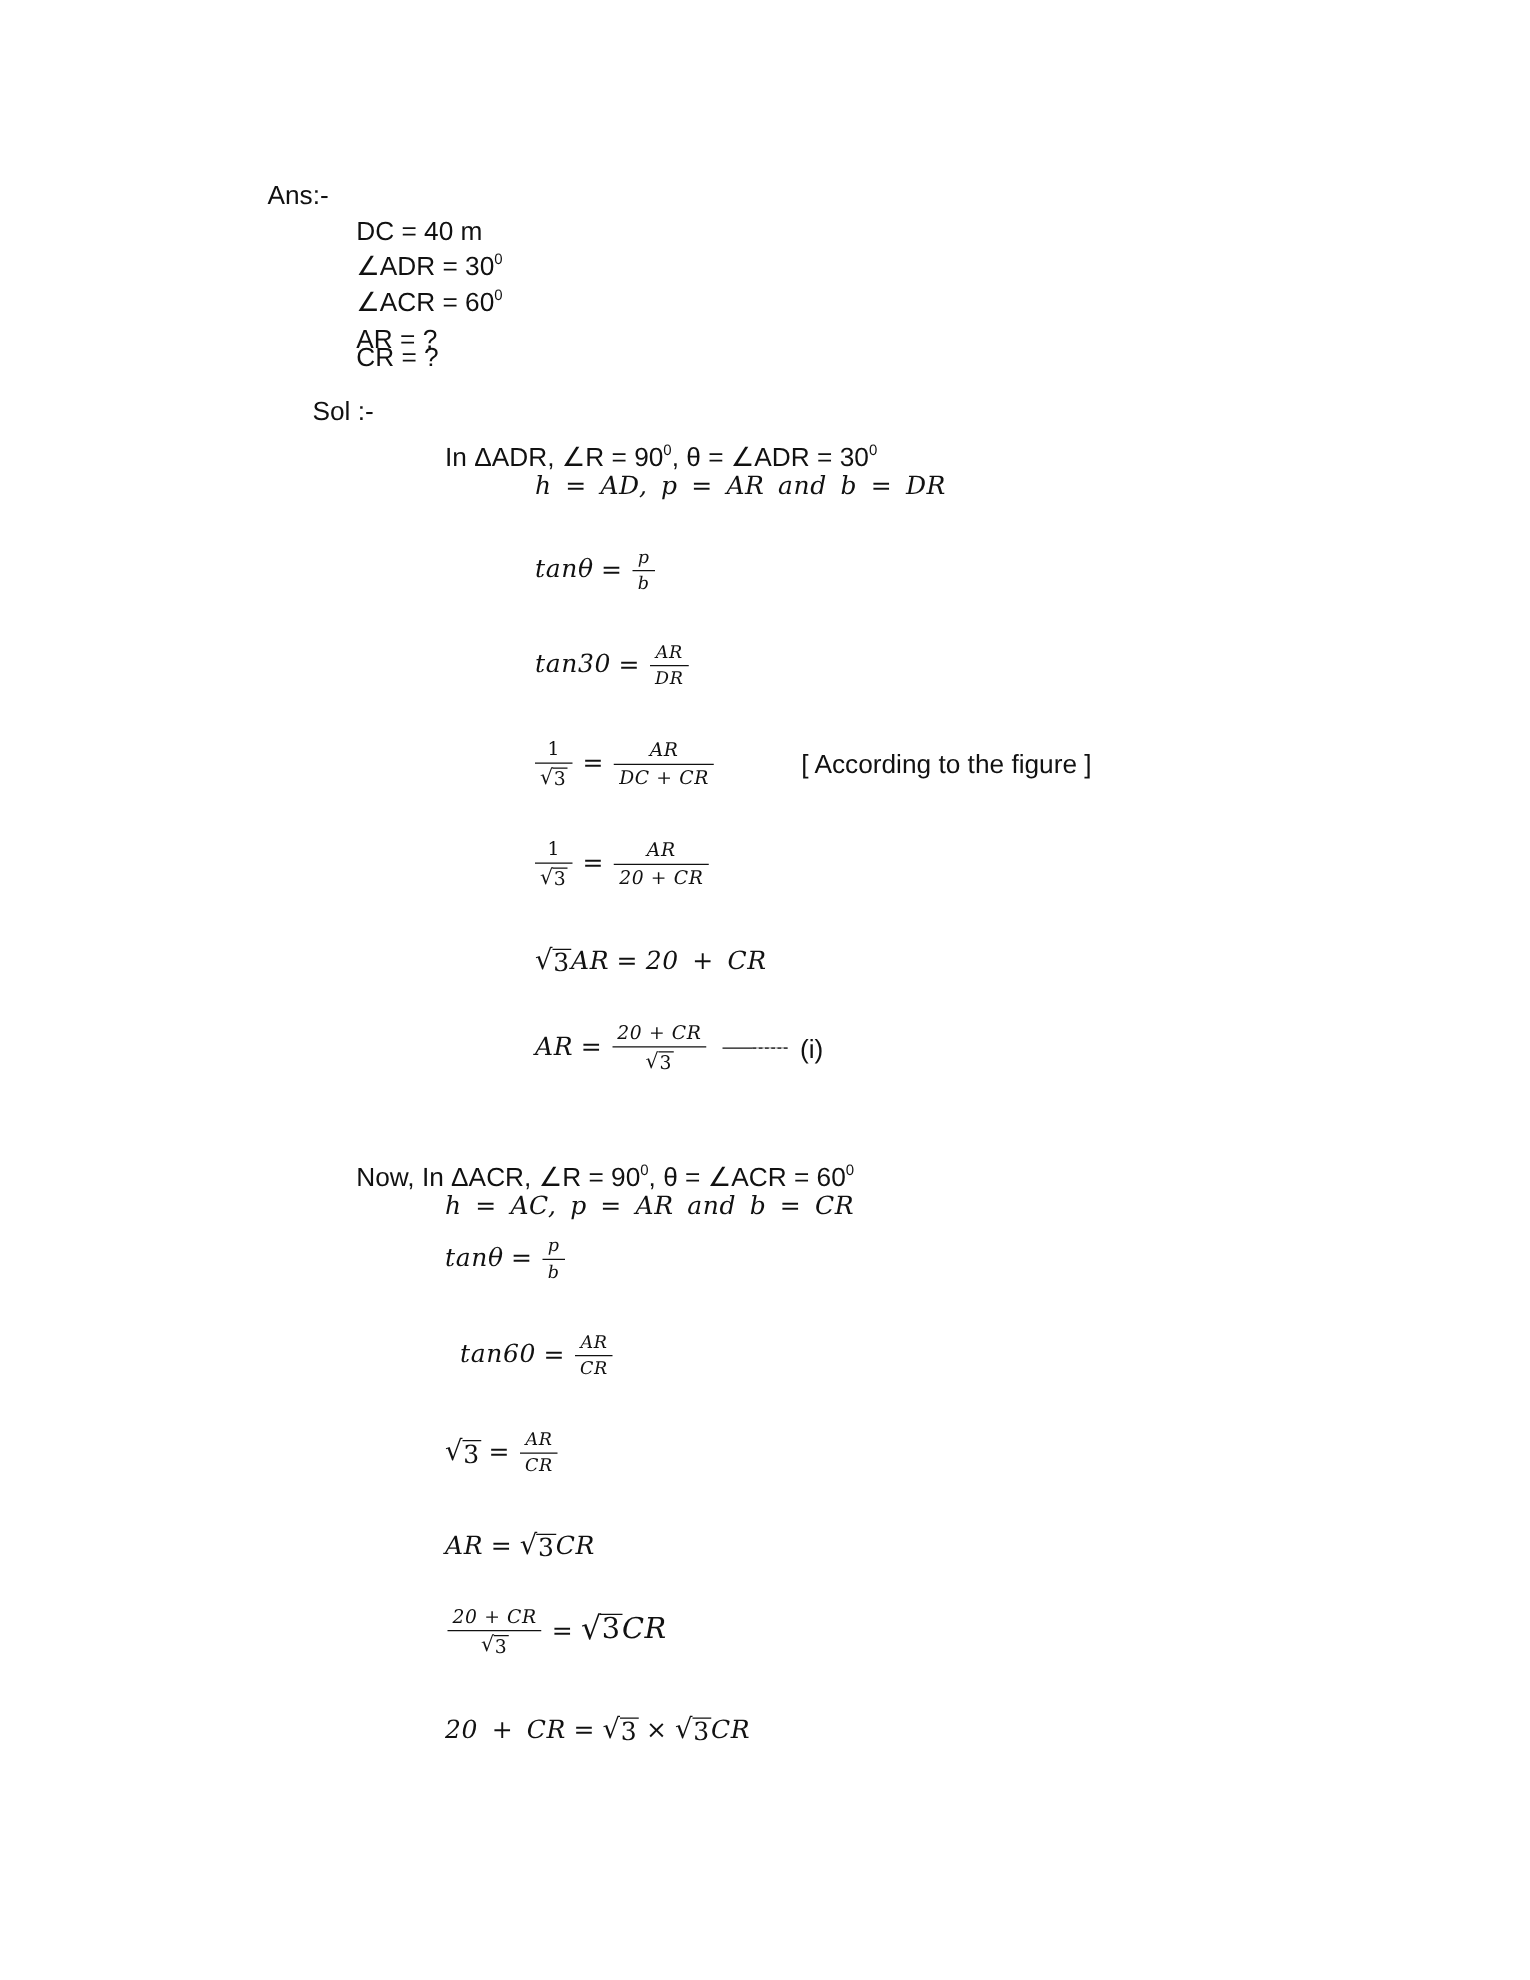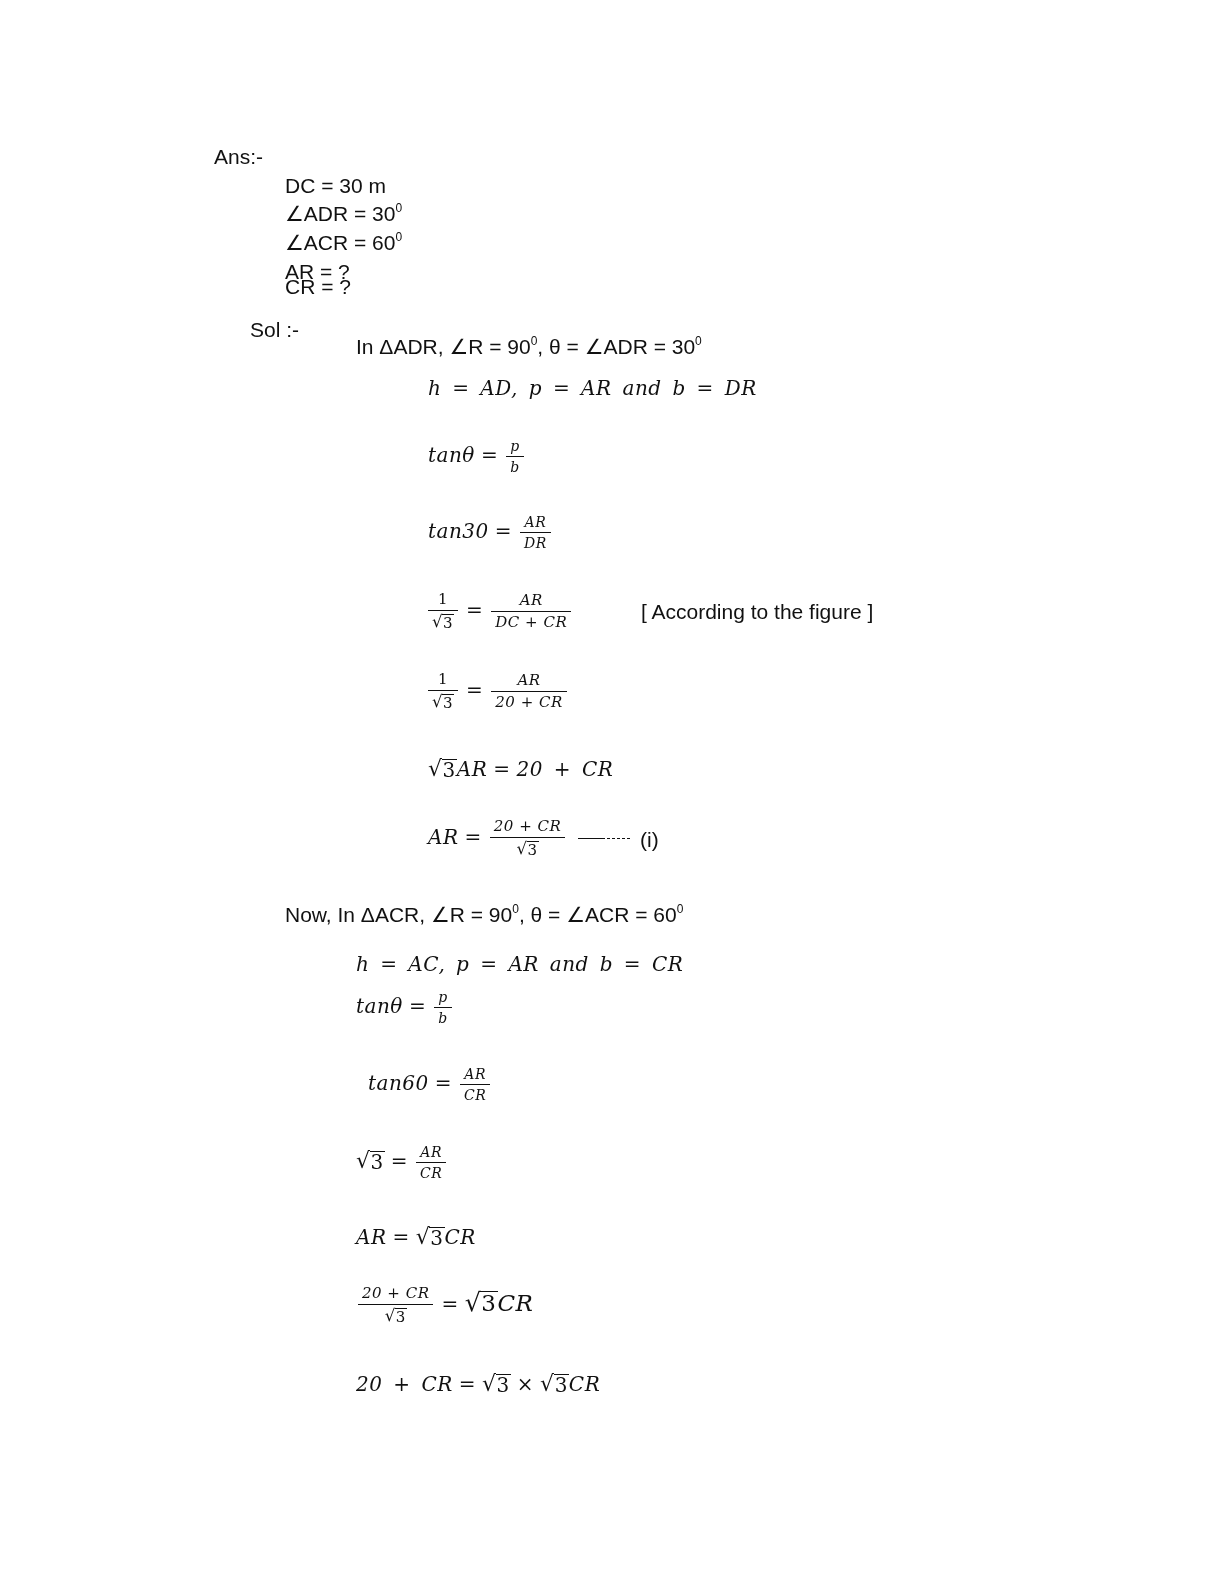--- a/index.html
+++ b/index.html
@@ -25,38 +25,38 @@
     .eq { font-style: normal; margin: 0 6px; }
     .dashline { display: inline-block; vertical-align: middle; width: 52px; height: 0; border-top: 1.5px solid #111; position: relative; }
     .dashline::after { content: ""; position: absolute; right: 0; top: -1.5px; width: 28px; border-top: 1.5px dashed #111; background: #fff; }
   </style>
 </head>
 <body>
 
 <div class="abs sans" style="left:214px;top:146px;">Ans:-</div>
 
 <div class="abs sans" style="left:285px;top:175px;">
-  <span>DC = 30 m</span>
+  <span>DC = 40 m</span>
 </div>
 <div class="abs sans" style="left:285px;top:203px;">
   <span>∠ADR = 30</span><sup>0</sup>
 </div>
 <div class="abs sans" style="left:285px;top:232px;">
   <span>∠ACR = 60</span><sup>0</sup>
 </div>
 <div class="abs sans" style="left:285px;top:261px;">
   <span>AR = ?</span>
 </div>
 <div class="abs sans" style="left:285px;top:276px;">
   <span>CR = ?</span>
 </div>
 
 <div class="abs sans" style="left:214px;top:319px;margin-left:36px;">Sol :-</div>
 
-<div class="abs sans" style="left:356px;top:336px;">
+<div class="abs sans" style="left:356px;top:356px;">
   <span>In ΔADR,  ∠R = 90</span><sup>0</sup><span>,  θ = ∠ADR = 30</span><sup>0</sup>
 </div>
 <div class="abs math" style="left:428px;top:378px;word-spacing:4px;">h = AD, p = AR and b =  DR</div>
 
 <div class="abs math" style="left:428px;top:438px;">
   <span>tanθ</span><span class="eq">=</span><span class="frac small">
       <span class="num">p</span>
       <span class="bar"></span>
       <span class="den">b</span>
     </span>
@@ -114,21 +114,21 @@
       <span class="bar"></span>
       <span class="den upright"><span class="sqrt">
           <span class="rad">√</span>
           <span class="under">3</span>
         </span></span>
     </span>
   <span class="dashline" style="margin-left:4px;"></span>
 </div>
 <div class="abs sans" style="left:640px;top:829px;">(i)</div>
 
-<div class="abs sans" style="left:285px;top:904px;text-align:right;">
+<div class="abs sans" style="left:285px;top:932px;text-align:right;">
   <span>Now, In ΔACR,  ∠R = 90</span><sup>0</sup><span>,  θ = ∠ACR = 60</span><sup>0</sup>
 </div>
 <div class="abs math" style="left:356px;top:930px;word-spacing:4px;margin-top:24px;">h = AC, p = AR and b =  CR</div>
 
 <div class="abs math" style="left:356px;top:989px;">
   <span>tanθ</span><span class="eq">=</span><span class="frac small">
       <span class="num">p</span>
       <span class="bar"></span>
       <span class="den">b</span>
     </span>

